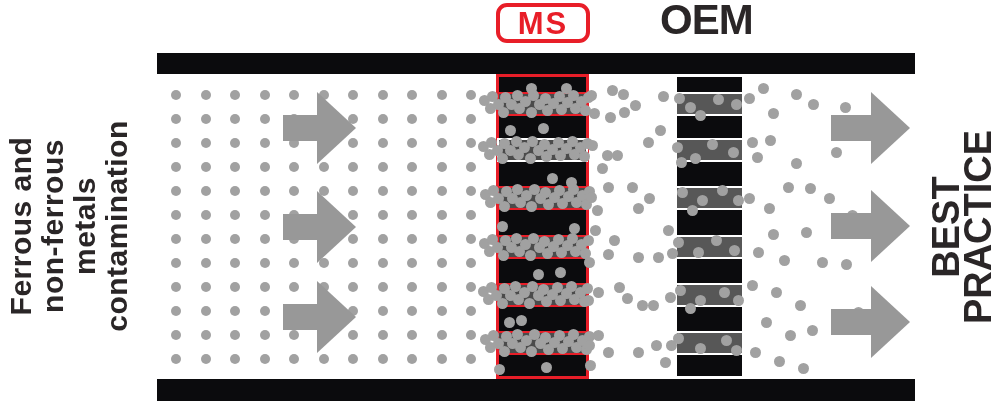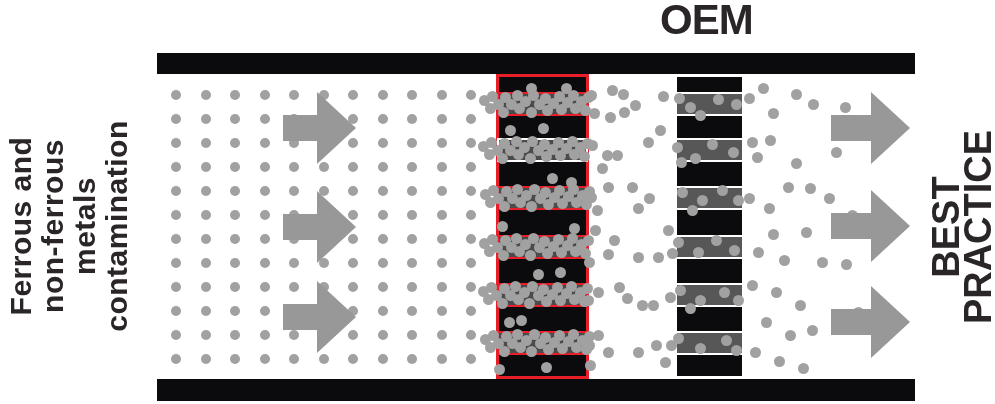--- a/index.html
+++ b/index.html
@@ -469,18 +469,21 @@
     </div>
 
   <div id="top-wall" class="wall"></div>
   <div id="bottom-wall" class="wall"></div>
 
   <div id="left-label" class="vlabel">Ferrous and
 non-ferrous
 metals
 contamination</div>
 
+  <div id="ms-logo">
+    <span>MS</span>
+  </div>
 
   <div id="oem-label">OEM</div>
 
   <div id="right-label" class="vlabel">BEST
 PRACTICE</div>
 </div>
 
 </body></html>

